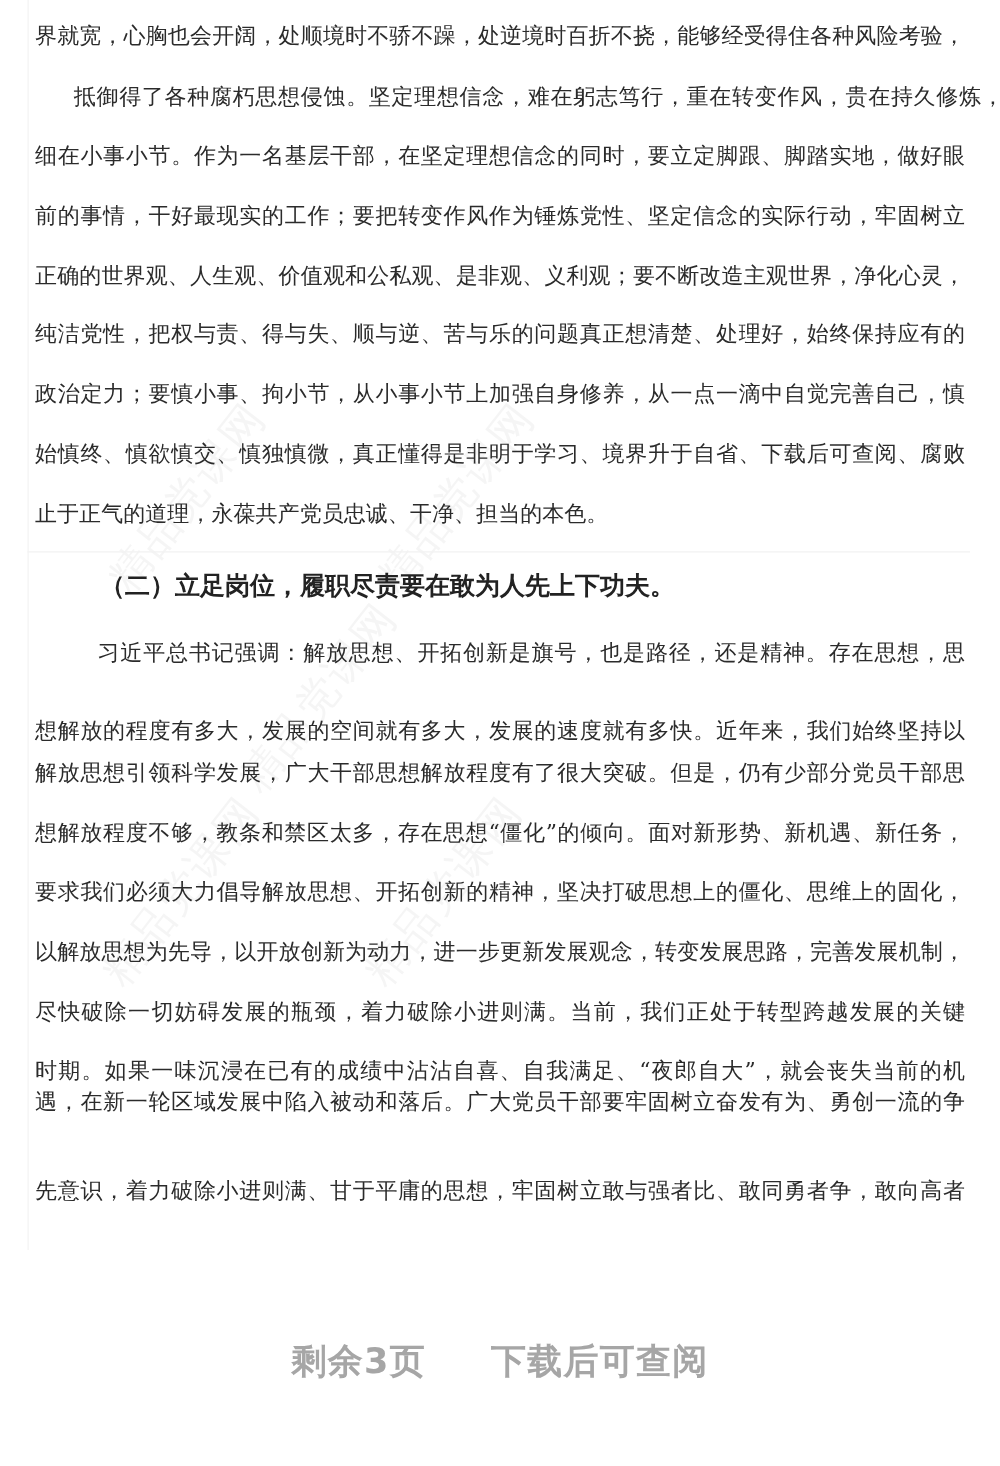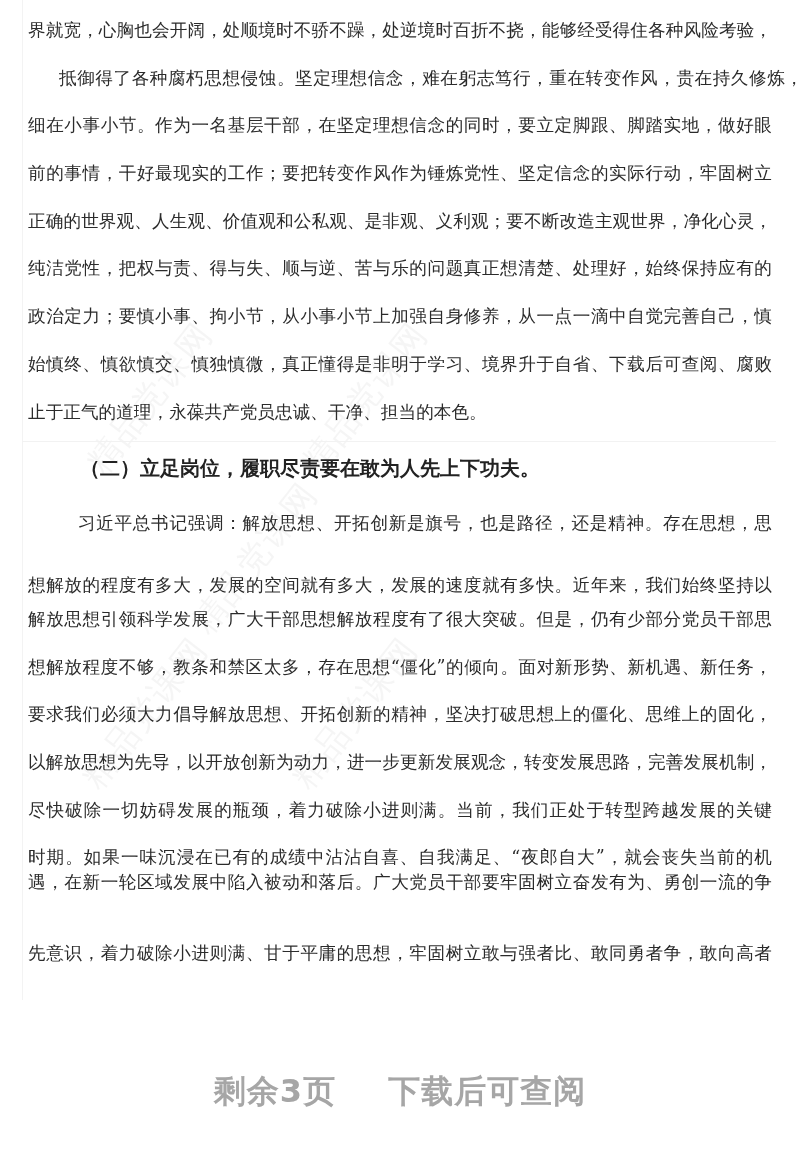--- a/index.html
+++ b/index.html
@@ -78,21 +78,21 @@
       pointer-events: none;
       letter-spacing: 2px;
     }
     .banner {
       position: absolute;
       left: 0; top: 1070px;
       width: 800px;
       text-align: center;
       font-family: "DejaVu Sans", "Liberation Sans", sans-serif;
       font-weight: bold;
-      font-size: 32px;
+      font-size: 28px;
       color: #a6a6a6;
       letter-spacing: 1px;
     }
     .banner span.gap {
       display: inline-block;
       width: 52px;
     }
   </style>
 </head>
 <body>
@@ -100,21 +100,21 @@
 <div class="page">
   <div class="left-rule"></div>
 
   <div class="watermark" style="left:60px; top:375px;">精品党课网</div>
   <div class="watermark" style="left:275px; top:375px;">精品党课网</div>
   <div class="watermark" style="left:165px; top:535px;">精品党课网</div>
   <div class="watermark" style="left:55px; top:690px;">精品党课网</div>
   <div class="watermark" style="left:265px; top:690px;">精品党课网</div>
 
   <div class="text-block" style="top:0;">
-    <div class="line" style="top:18px;">界就宽，心胸也会开阔，处顺境时不骄不躁，处逆境时百折不挠，能够经受得住各种风险考验，</div>
+    <div class="line" style="top:18px;font-family:Liberation Mono, monospace;">界就宽，心胸也会开阔，处顺境时不骄不躁，处逆境时百折不挠，能够经受得住各种风险考验，</div>
     <div class="line" style="top:66px;margin-left:31px;">抵御得了各种腐朽思想侵蚀。坚定理想信念，难在躬志笃行，重在转变作风，贵在持久修炼，</div>
     <div class="line" style="top:113px;">细在小事小节。作为一名基层干部，在坚定理想信念的同时，要立定脚跟、脚踏实地，做好眼</div>
     <div class="line" style="top:161px;">前的事情，干好最现实的工作；要把转变作风作为锤炼党性、坚定信念的实际行动，牢固树立</div>
     <div class="line" style="top:209px;">正确的世界观、人生观、价值观和公私观、是非观、义利观；要不断改造主观世界，净化心灵，</div>
     <div class="line" style="top:256px;">纯洁党性，把权与责、得与失、顺与逆、苦与乐的问题真正想清楚、处理好，始终保持应有的</div>
     <div class="line" style="top:304px;">政治定力；要慎小事、拘小节，从小事小节上加强自身修养，从一点一滴中自觉完善自己，慎</div>
     <div class="line" style="top:352px;">始慎终、慎欲慎交、慎独慎微，真正懂得是非明于学习、境界升于自省、下载后可查阅、腐败</div>
     <div class="line last" style="top:400px;">止于正气的道理，永葆共产党员忠诚、干净、担当的本色。</div>
   </div>
 

